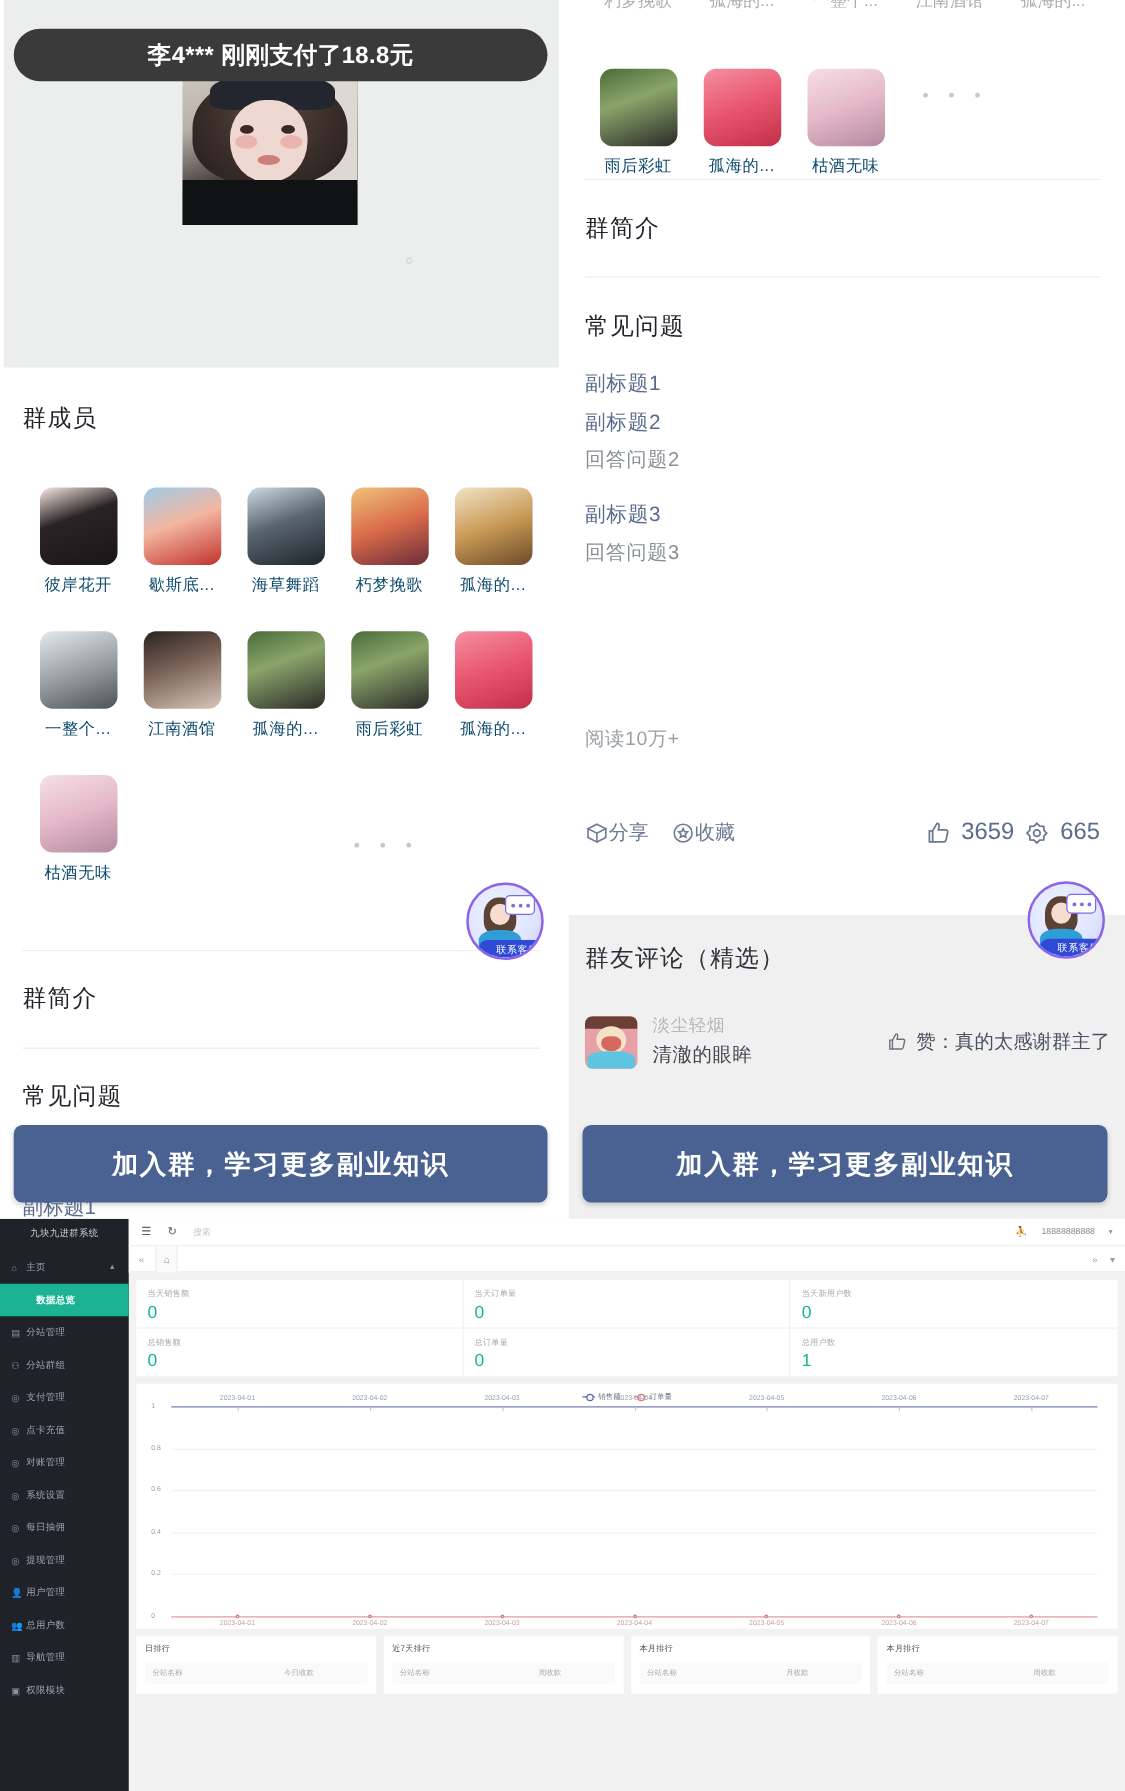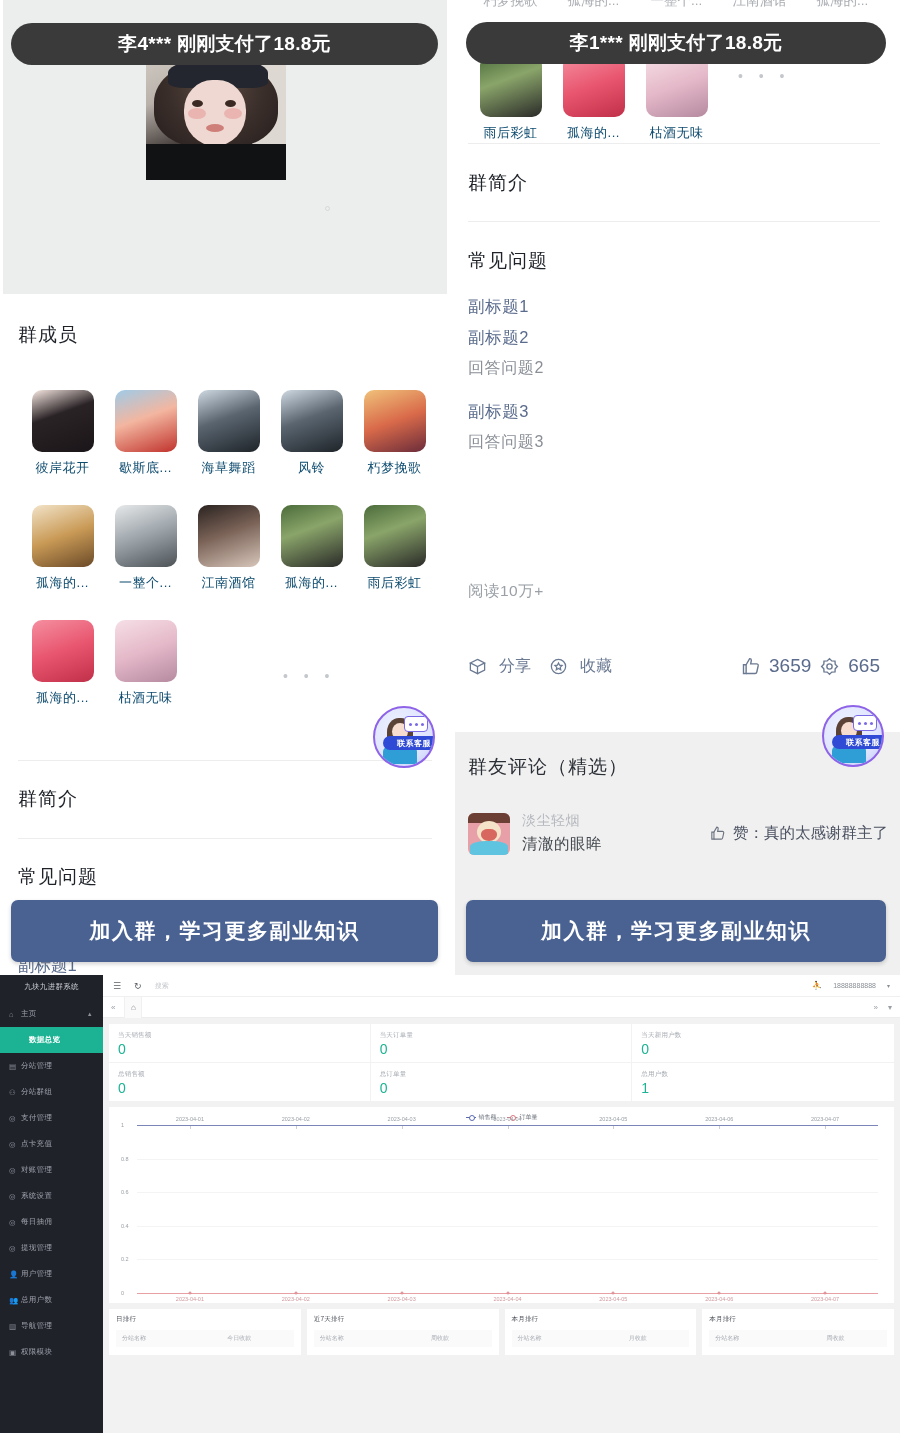--- a/index.html
+++ b/index.html
@@ -137,21 +137,21 @@
 
   .read-count {
     position:absolute; left:468px; top:581px;
     font-size:15.5px; color:#9aa0a6; letter-spacing:.5px;
   }
 
   .action-bar {
     position:absolute; left:468px; top:645px; width:412px; height:42px;
     display:flex; align-items:center;
   }
-  .act-item { display:flex; align-items:center; gap:12px; margin-right:18px;
+  .act-item { display:flex; align-items:center; gap:0; margin-right:18px;
     color:#6b7a93; font-size:16px; }
   .act-right { margin-left:auto; display:flex; align-items:center; gap:8px; }
   .act-right .num { color:#5a6b8c; font-size:19px; }
 
   
   .cs-badge {
     position:absolute; width:62px; height:62px; border-radius:50%;
     background:radial-gradient(circle at 40% 35%, #eef1ff 0%, #dfe5ff 60%, #c3c8f5 100%);
     border:2px solid #8e63e8; overflow:hidden; z-index:35;
   }
@@ -171,24 +171,24 @@
     position:absolute; right:5px; top:8px; width:24px; height:16px;
     background:#fff; border:1.5px solid #7b6ae6; border-radius:4px;
   }
   .cs-badge .bubble i {
     position:absolute; top:6px; width:3px; height:3px; background:#7b6ae6; border-radius:50%;
   }
   .cs-badge .bubble i:nth-child(1){ left:4px; }
   .cs-badge .bubble i:nth-child(2){ left:10px; }
   .cs-badge .bubble i:nth-child(3){ left:16px; }
   .cs-badge .cs-label {
-    position:absolute; left:8px; bottom:16px; width:62px; height:14px;
+    position:absolute; left:8px; bottom:0; width:62px; height:14px;
     background:#2f4bd6; border-radius:7px; color:#fff; font-size:8px;
     display:flex; align-items:center; justify-content:center; letter-spacing:.5px;
-    font-weight:bold;
+    font-weight:normal;
   }
   .cs-left  { left:373px; top:706px; }
   .cs-right { left:822px; top:705px; }
 
   
   .comments-block {
     position:absolute; left:455px; top:732px; width:445px; height:243px;
     background:#f0f0f0;
   }
   .comments-title { position:absolute; left:13px; top:22px; font-size:19px; color:#2b2f36; letter-spacing:1px; }
@@ -345,24 +345,20 @@
           </div>
           <div class="member">
             <div class="ava" style="background: linear-gradient(160deg, rgb(159, 203, 232) 0%, rgb(243, 182, 160) 45%, rgb(192, 50, 44) 100%);"></div>
             <div class="nm">歇斯底...</div>
           </div>
           <div class="member">
             <div class="ava" style="background: linear-gradient(160deg, rgb(207, 217, 226) 0%, rgb(90, 101, 112) 45%, rgb(30, 36, 41) 100%);"></div>
             <div class="nm">海草舞蹈</div>
           </div>
           <div class="member">
-            <div class="ava" style="background: linear-gradient(160deg, rgb(207, 217, 226) 0%, rgb(90, 101, 112) 45%, rgb(30, 36, 41) 100%);"></div>
-            <div class="nm">风铃</div>
-          </div>
-          <div class="member">
             <div class="ava" style="background: linear-gradient(160deg, rgb(240, 194, 122) 0%, rgb(217, 106, 74) 50%, rgb(107, 44, 58) 100%);"></div>
             <div class="nm">朽梦挽歌</div>
           </div>
           <div class="member">
             <div class="ava" style="background: linear-gradient(160deg, rgb(242, 227, 200) 0%, rgb(201, 154, 86) 50%, rgb(107, 74, 40) 100%);"></div>
             <div class="nm">孤海的...</div>
           </div>
           <div class="member">
             <div class="ava" style="background: linear-gradient(160deg, rgb(231, 233, 234) 0%, rgb(154, 162, 168) 50%, rgb(76, 82, 86) 100%);"></div>
             <div class="nm">一整个...</div>
@@ -483,21 +479,20 @@
         </svg>
         <span class="num">3659</span>
         <svg width="21" height="21" viewBox="0 0 24 24" fill="none" stroke="#6b7a93" stroke-width="1.6">
           <path d="M12 3l2.6 2.6 3.7.2.2 3.7L21 12l-2.5 2.5-.2 3.7-3.7.2L12 21l-2.6-2.6-3.7-.2-.2-3.7L3 12l2.5-2.5.2-3.7 3.7-.2z"></path>
           <circle cx="12" cy="12" r="3"></circle>
         </svg>
         <span class="num">665</span>
       </div>
     </div>
 
-    <div class="toast toast-right">李1*** 刚刚支付了18.8元</div>
 
     <div class="comments-block">
       <div class="comments-title">群友评论（精选）</div>
       <div class="comment-row">
         <div class="comment-ava">
           <div class="cb-top"></div>
             <div class="cb-face"></div>
           <div class="cb-mouth"></div>
             <div class="cb-body"></div>
         </div>

